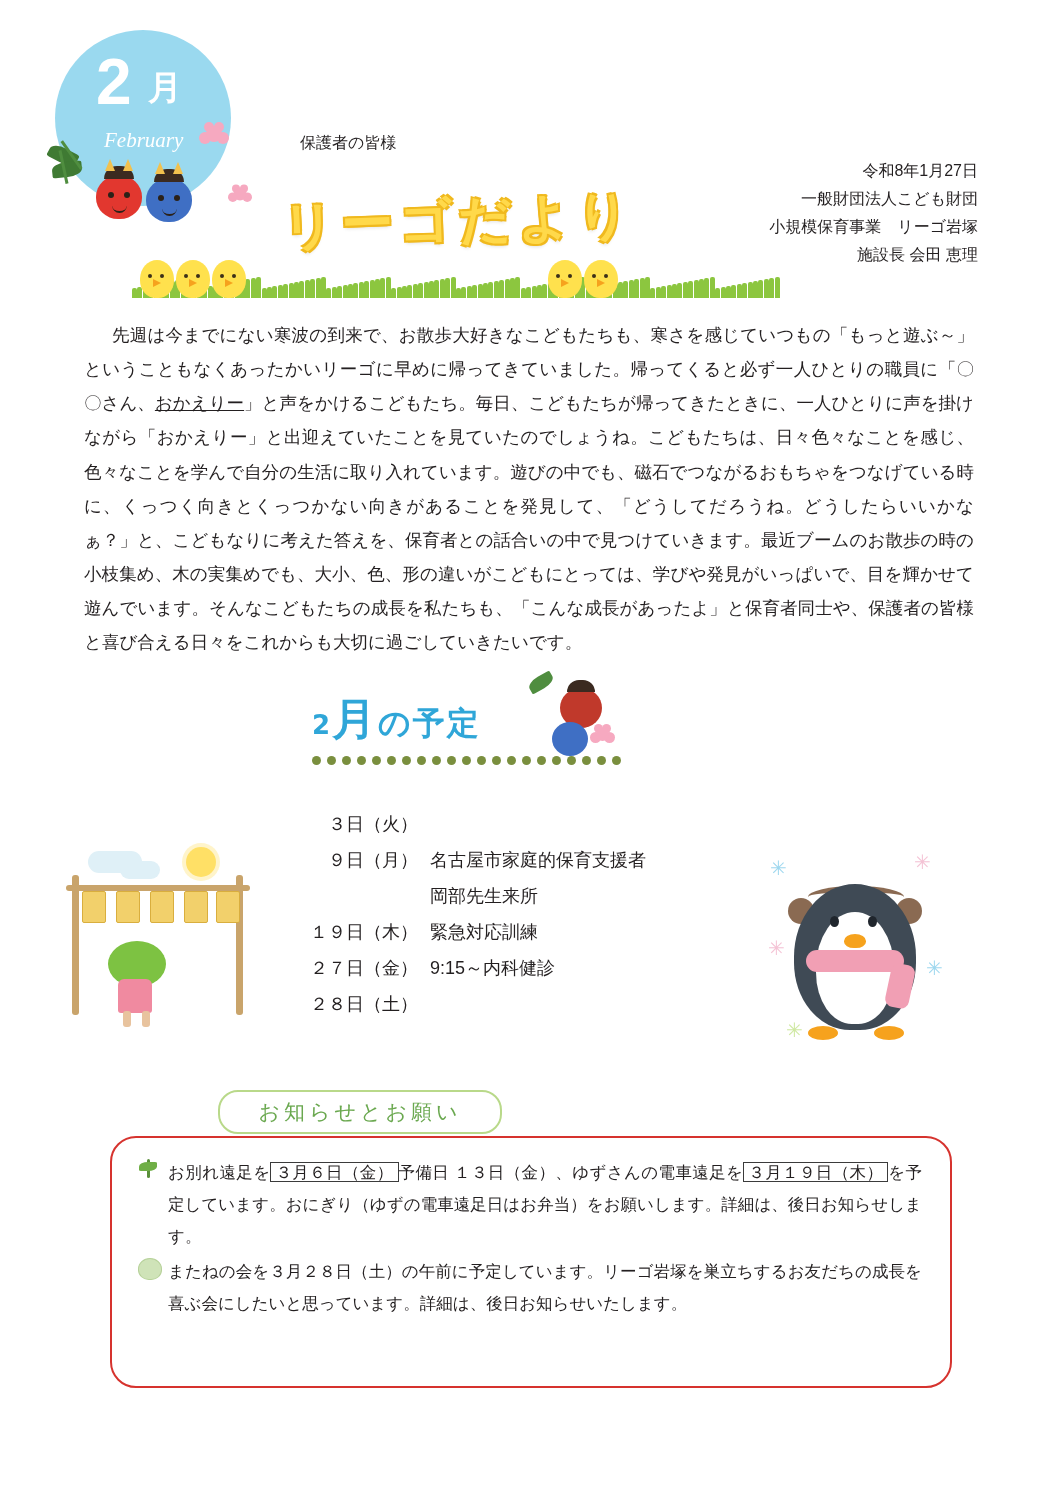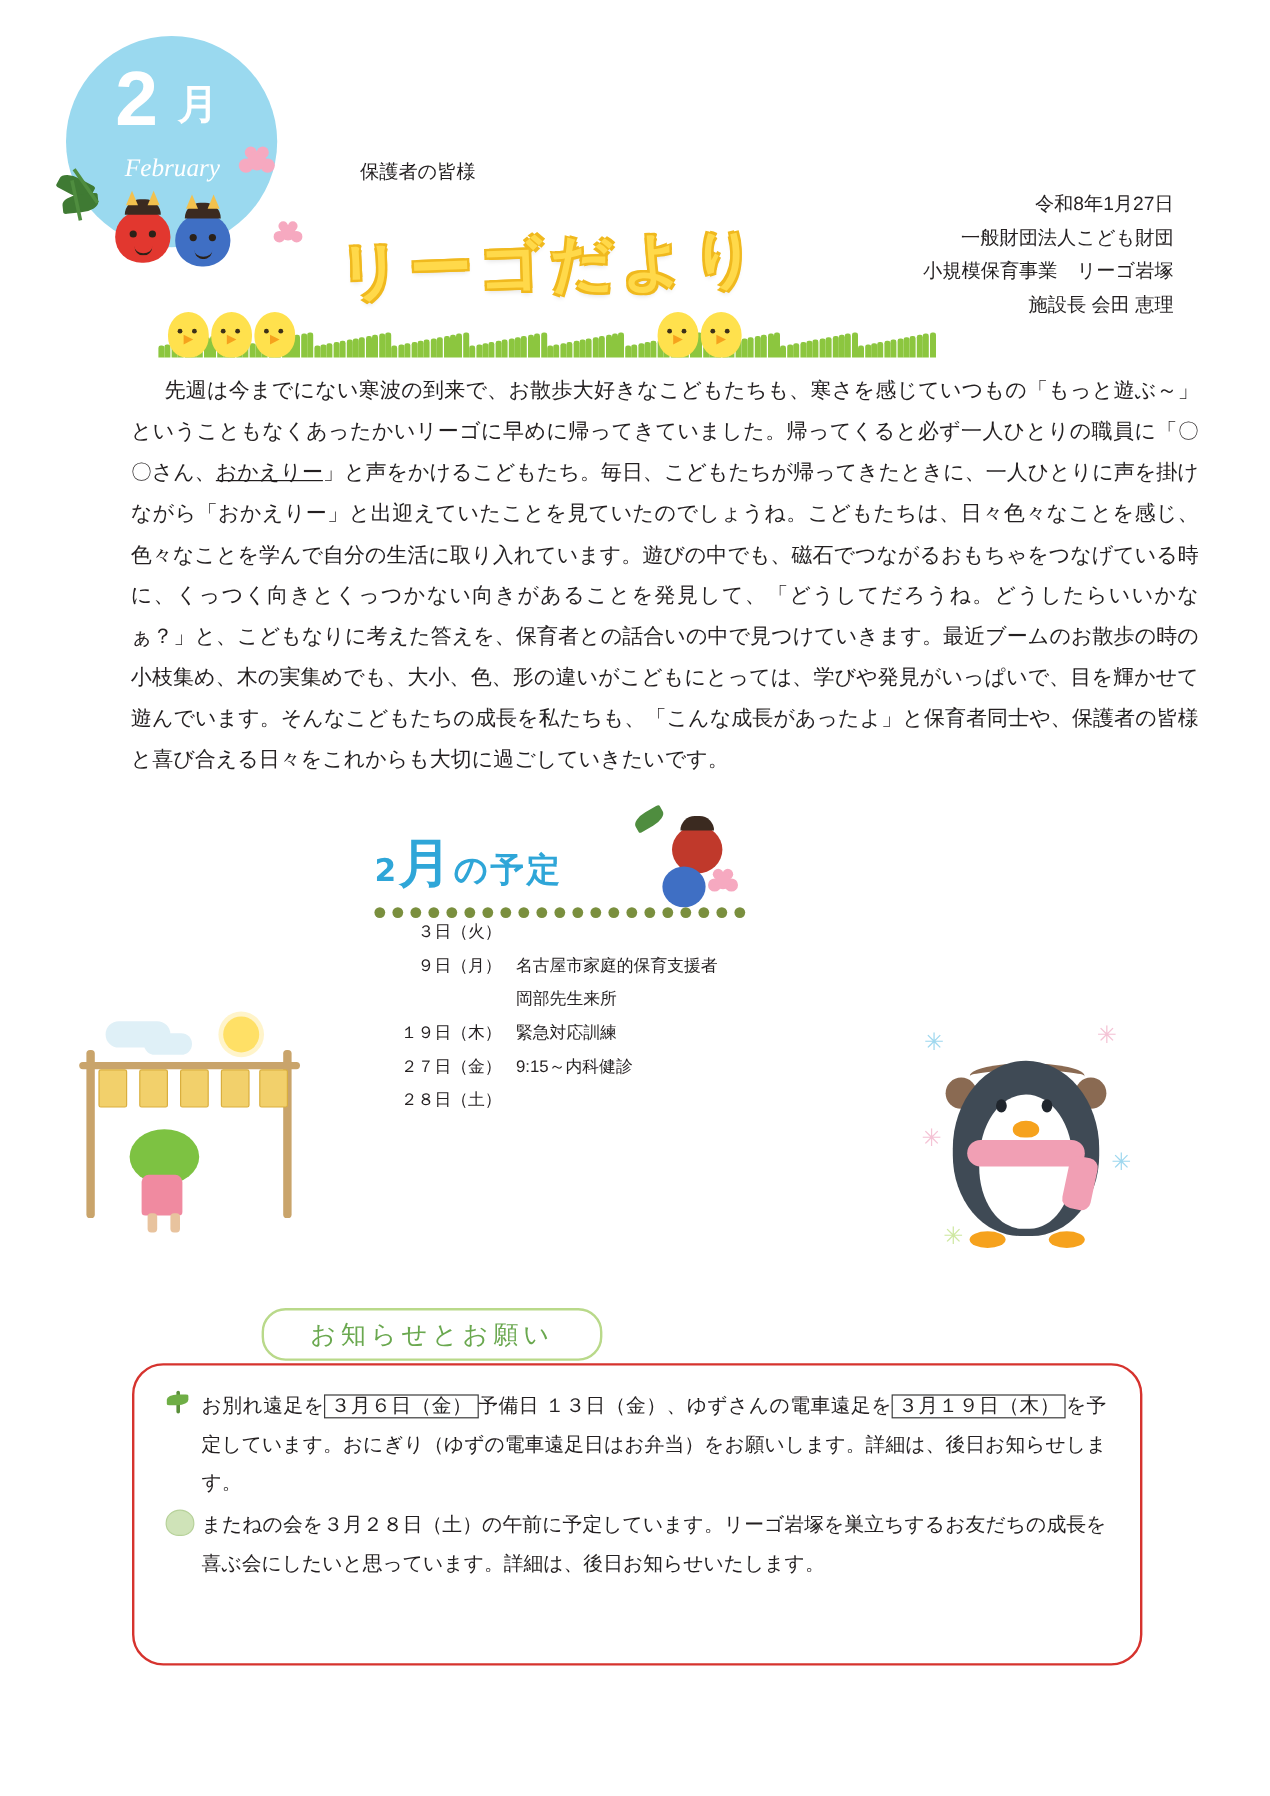--- a/index.html
+++ b/index.html
@@ -191,44 +191,43 @@
   .c1 { left: 140px; }
   .c2 { left: 176px; }
   .c3 { left: 212px; }
   .c4 { left: 548px; }
   .c5 { left: 584px; }
 
   
   .body-text {
     position: absolute;
     left: 84px;
-    top: 308px;
+    top: 318px;
     width: 890px;
     font-size: 17.5px;
     line-height: 1.95;
     text-align: justify;
     text-justify: inter-ideograph;
-    margin-left: 25px;
   }
   .body-text .indent { display: block; text-indent: 1.6em; }
   .uline { text-decoration: underline; }
 
   
   .sched-title {
     position: absolute;
     left: 312px;
     top: 690px;
     font-size: 44px;
     font-weight: bold;
     color: #2fa6d8;
     letter-spacing: 2px;
     font-family: "DejaVu Sans", sans-serif;
   }
   .sched-title .small {
-    font-size: 28px;
+    font-size: 32px;
     color: #2fa6d8;
   }
   .sched-title .no {
     font-size: 26px;
   }
   .dots-row {
     position: absolute;
     left: 312px;
     top: 756px;
     width: 310px;
@@ -276,23 +275,23 @@
     top: 728px;
     width: 13px; height: 13px;
     background: #f6a9c0;
     border-radius: 50%;
     box-shadow: 7px 3px 0 -1px #f6a9c0, -7px 3px 0 -1px #f6a9c0, 4px -6px 0 -2px #f6a9c0, -4px -6px 0 -2px #f6a9c0;
   }
 
   .sched-list {
     position: absolute;
     left: 300px;
-    top: 762px;
+    top: 806px;
     width: 520px;
-    font-size: 14px;
+    font-size: 18px;
     line-height: 2.0;
   }
   .sched-row {
     display: flex;
   }
   .sched-row .date {
     width: 118px;
     text-align: right;
     padding-right: 12px;
     white-space: nowrap;

